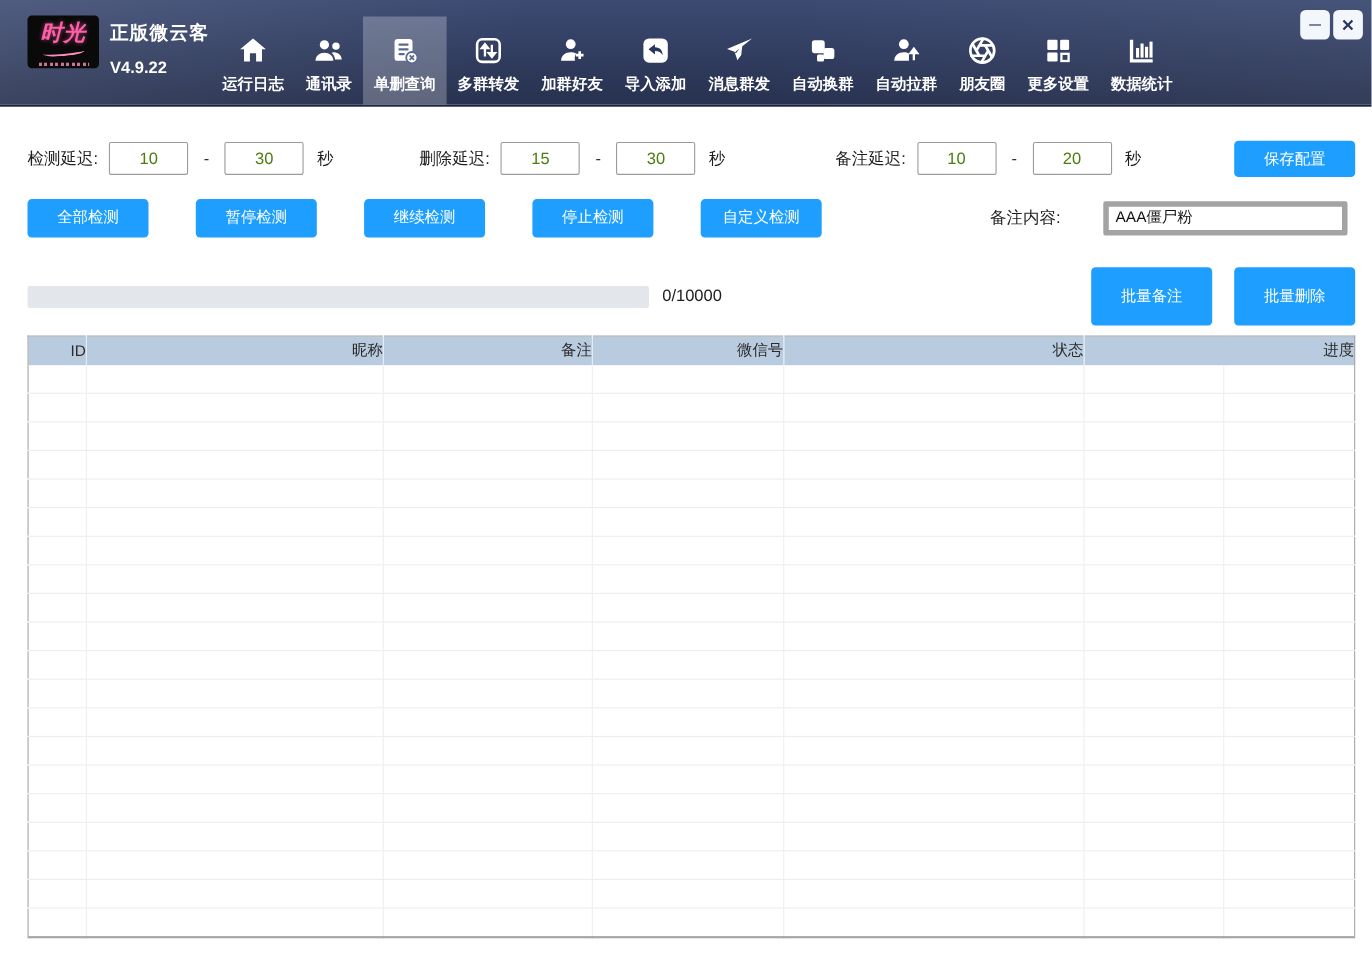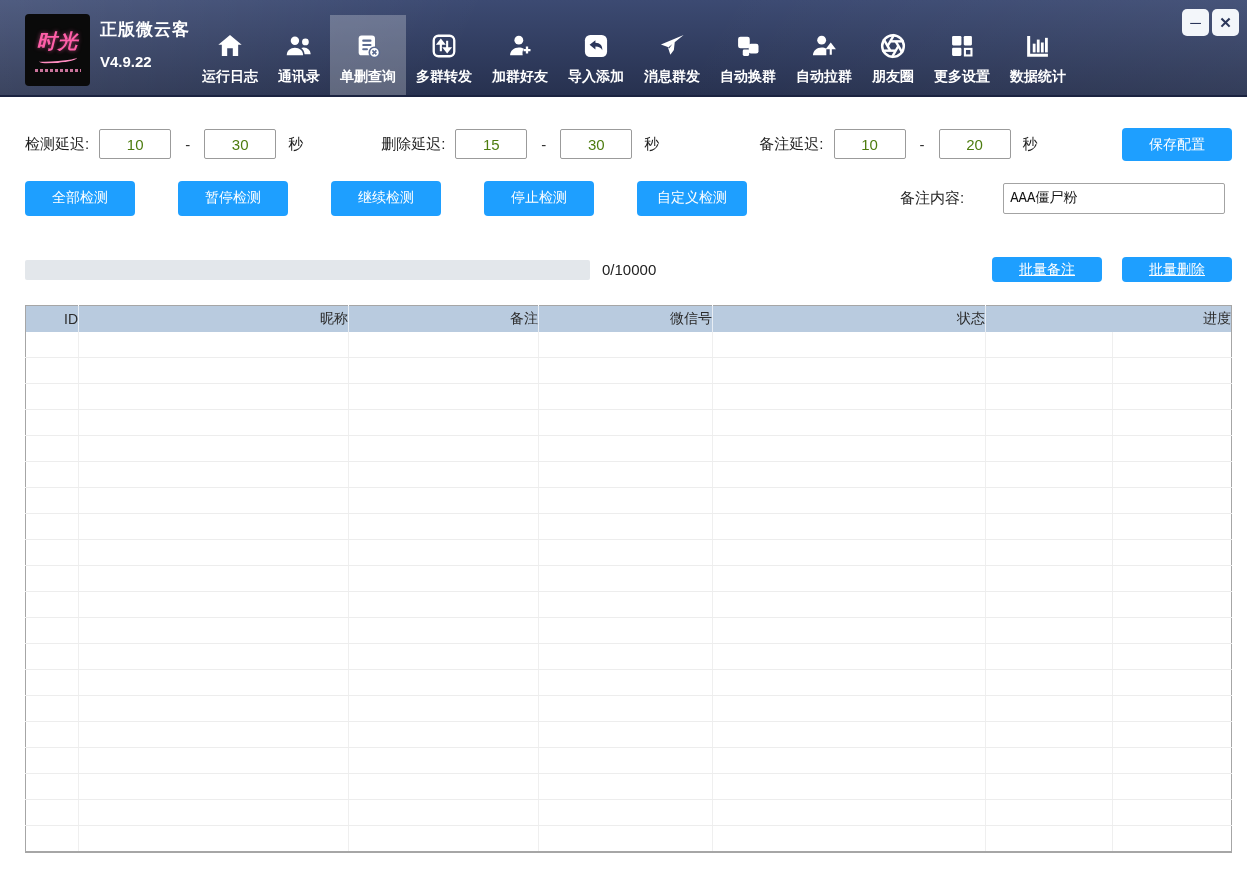--- a/index.html
+++ b/index.html
@@ -6,21 +6,21 @@
   html,body { width:1247px; height:887px; overflow:hidden; background:#fff;
     font-family:"Liberation Sans", sans-serif; }
 
   
   .titlebar { position:relative; height:97px; display:flex; align-items:flex-end;
     background:
       linear-gradient(115deg, rgba(255,255,255,0.10) 0%, rgba(255,255,255,0) 38%),
       linear-gradient(300deg, rgba(255,255,255,0.06) 0%, rgba(255,255,255,0) 45%),
       linear-gradient(180deg, #3c4a72 0%, #27314f 100%);
     border-bottom:2px solid #1b2340; }
-  .logo { position:absolute; left:25px; top:14px; width:65px; height:72px; background:#0a0a0a;
+  .logo { position:absolute; left:25px; top:14px; width:65px; height:48px; background:#0a0a0a;
     border-radius:4px; display:flex; flex-direction:column; align-items:center; justify-content:center; }
   .logo-main { font-size:20px; font-weight:bold; font-style:italic; color:#ff5fa8;
     text-shadow:0 0 4px rgba(255,95,168,.6); letter-spacing:1px; }
   .logo-swirl { width:38px; height:7px; border-bottom:2px solid #ff8cc0; border-radius:50%;
     transform:rotate(-5deg); margin-top:1px; }
   .logo-caption { width:46px; height:3px; margin-top:6px;
     background:repeating-linear-gradient(90deg,#c9729a 0 3px, transparent 3px 5px); }
   .title-block { position:absolute; left:100px; top:18px; color:#fff; }
   .app-title { font-size:17px; font-weight:bold; letter-spacing:1px; }
   .app-version { font-size:15px; font-weight:bold; margin-top:12px; }
@@ -46,29 +46,29 @@
   .num-input { width:72px; height:30px; border:1px solid #9b9b9b; border-radius:2px;
     text-align:center; font-size:15px; font-family:inherit; color:#4d7c0f; margin-left:10px; }
   .dash { margin:0 14px; font-size:15px; color:#333; }
   .unit { margin-left:12px; font-size:15px; color:#1f1f1f; }
   .grp2 { margin-left:78px; } .grp3 { margin-left:100px; }
   .btn { background:#1e9fff; color:#fff; border:none; border-radius:4px; font-size:14px;
     font-family:inherit; cursor:pointer; }
   .btn-save { width:110px; height:33px; margin-left:auto; align-self:flex-start; }
   .btn-action { width:110px; height:35px; margin-right:12px; }
   .remark-lbl { margin-left:110px; }
-  .remark-input { width:222px; height:31px; border:1px solid #a3a3a3; border-radius:2px;
-    font-size:14px; font-family:Liberation Mono, monospace; color:#111; padding:0 6px; margin-left:8px; }
+  .remark-input { width:222px; height:31px; border:5px solid #a3a3a3; border-radius:2px;
+    font-size:14px; font-family:Liberation Sans, sans-serif; color:#111; padding:0 6px; margin-left:8px; }
 
   .progress-row { margin-top:36px; height:35px; display:flex; align-items:center; }
   .progress-track { width:565px; height:20px; background:#e3e7eb; border-radius:2px; overflow:hidden; }
   .progress-fill { height:100%; background:#1e9fff; width:0; }
   .progress-count { margin-left:12px; font-size:15px; color:#222; }
   .batch-group { margin-left:auto; display:flex; gap:20px; }
-  .btn-batch { width:110px; height:25px;text-decoration:underline; }
+  .btn-batch { width:110px; height:53px; }
 
   
   .tbl-wrap { margin-top:18px; }
   table { width:1207px; border-collapse:collapse; table-layout:fixed;
     border:1px solid #a6a6a6; border-bottom-width:2px; }
   th { background:#b9cbdf; height:26px; font-size:14px; font-weight:normal; color:#2b2b2b;
     text-align:right; padding:0 0 0 7px; border-right:1px solid rgba(255,255,255,0.65); }
   th:last-child { border-right:none; }
   td { height:26px; border-right:1px solid #efefef; border-bottom:1px solid #ededed; }
   td:last-child { border-right:none; }

